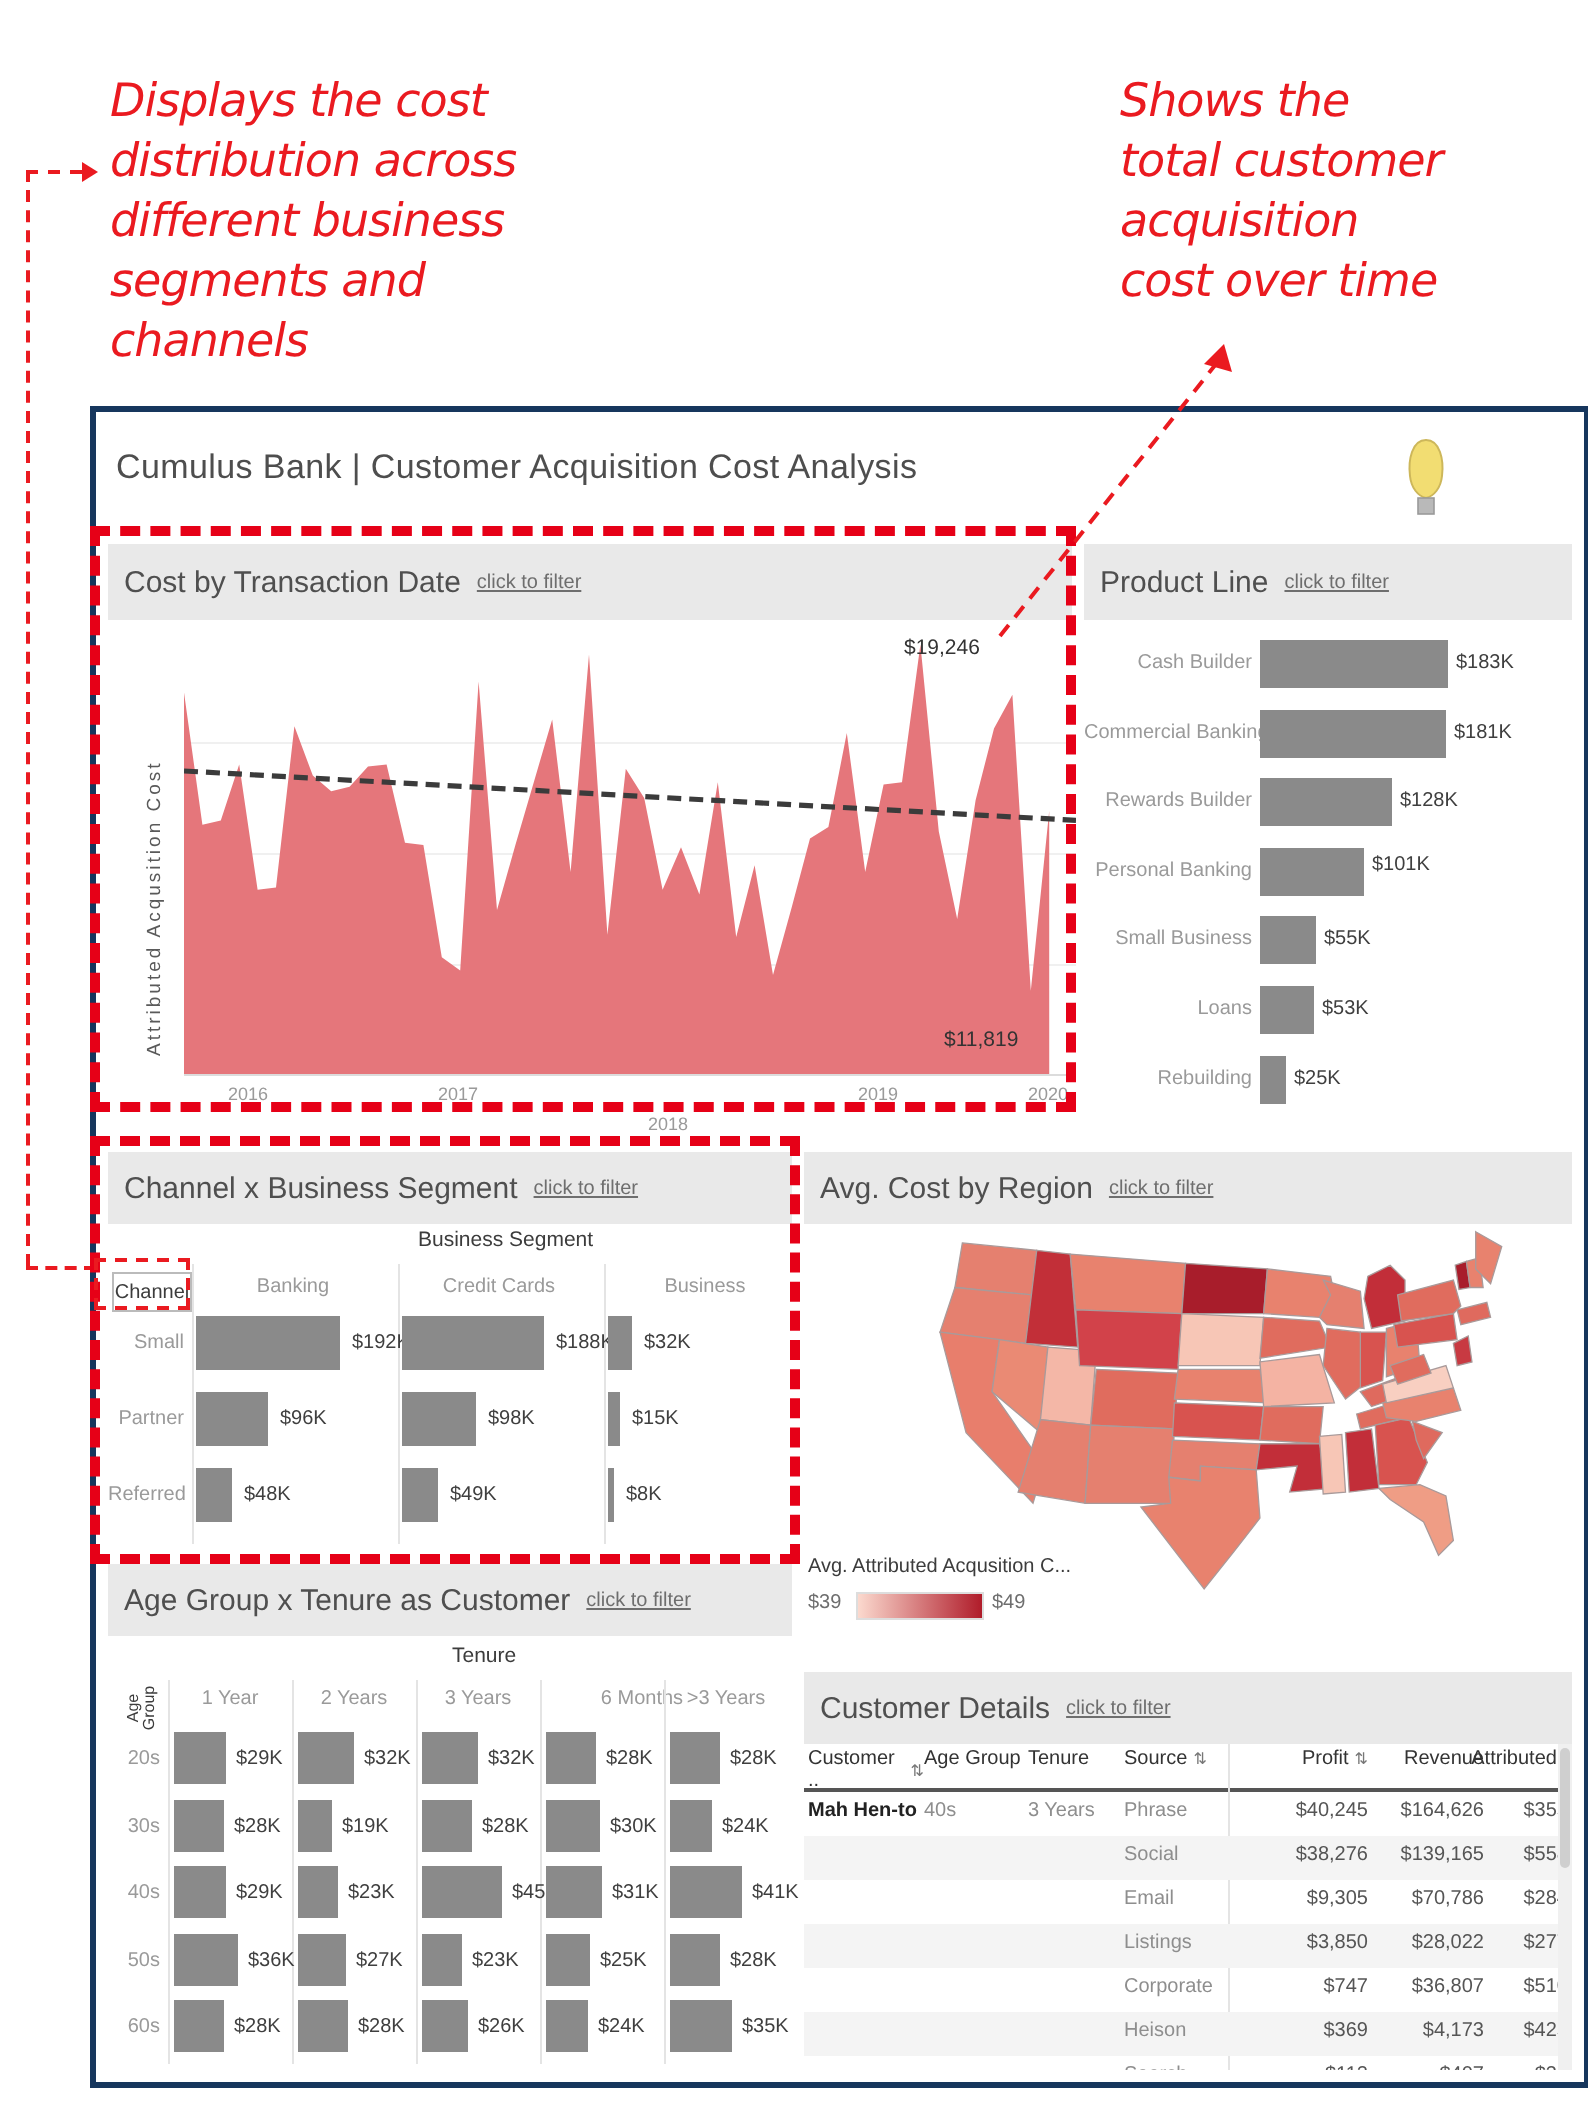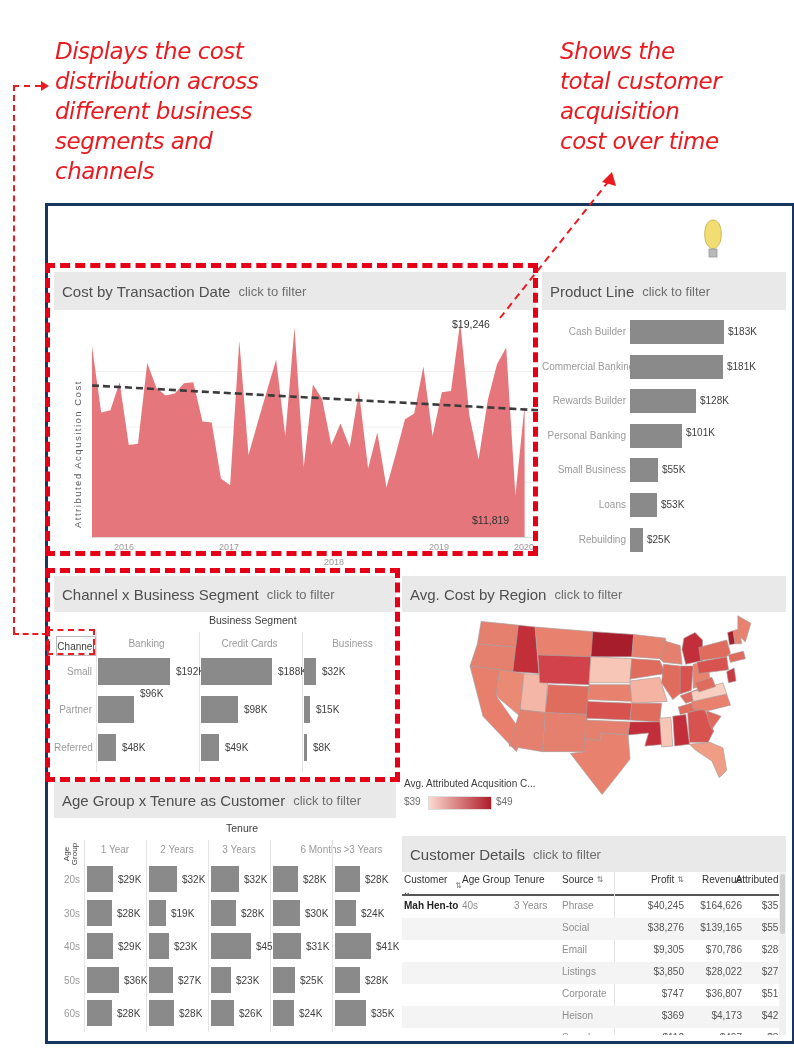--- a/index.html
+++ b/index.html
@@ -13,21 +13,21 @@
   .dashh{border-top:2px dashed #ea1a20;}
   .arrow-right{width:0;height:0;border-top:5px solid transparent;border-bottom:5px solid transparent;
         border-left:8px solid #ea1a20;}
   .redbox{border:5px dashed #e60017;pointer-events:none;z-index:6;}
   .redbox-small{border:2px dashed #ea1a20;pointer-events:none;z-index:7;}
   
   #dashboard{left:45px;top:203px;width:744px;height:835px;border:3px solid #16365d;background:#fff;}
   .dash-title{left:10px;top:18px;font-size:17px;color:#4e4e4e;letter-spacing:0.2px;}
   .panel-header{background:#e9e9e9;display:flex;align-items:center;gap:8px;padding-left:8px;box-sizing:border-box;}
   .panel-title{font-size:15px;color:#4f4f4f;}
-  .panel-hint{font-size:13px;color:#6e6e6e;}
+  .panel-hint{font-size:10px;color:#6e6e6e;text-decoration:underline;}
   .bar{background:#8a8a8a;}
   .val-label{font-size:10px;color:#3f3f3f;white-space:nowrap;}
   .cat-label{font-size:10px;color:#9a9a9a;white-space:nowrap;}
   .grp-label{font-size:10.5px;color:#3c3c3c;}
   .colsep{border-left:1px solid #e4e4e4;}
   
   #time-ylabel{transform:rotate(-90deg);transform-origin:left top;font-size:9.5px;color:#5a5a5a;
        letter-spacing:1.5px;white-space:nowrap;}
   .tick{font-size:9px;color:#9a9a9a;}
   .callout{font-size:10.5px;color:#333;}
@@ -71,20 +71,21 @@
 <svg class="abs" style="left:0;top:0;z-index:8;pointer-events:none;" width="794" height="1055">
   <line x1="500" y1="318" x2="608" y2="182" stroke="#ea1a20" stroke-width="2" stroke-dasharray="7 5"></line>
   <polygon points="612,172 616,186 602,182" fill="#ea1a20"></polygon>
 </svg>
 
 <div class="abs redbox" style="left:45px;top:263px;width:483px;height:283px;"></div>
 <div class="abs redbox" style="left:45px;top:568px;width:345px;height:204px;"></div>
 
 <div id="dashboard" class="abs">
 
+  <div class="abs dash-title">Cumulus Bank | Customer Acquisition Cost Analysis</div>
 
   <svg class="abs" style="left:652px;top:12px;" width="26" height="48">
     <path d="M13,2 C20,2 22,12 21,20 C20.4,26 17,30 13,31 C9,30 5.6,26 5,20 C4,12 6,2 13,2 Z" fill="#f2dd72" stroke="#cdb75a" stroke-width="1"></path>
     <rect x="9" y="31" width="8" height="8" fill="#b9b9b9" stroke="#9a9a9a" stroke-width="0.8"></rect>
   </svg>
 
   <div class="abs panel-header" style="left:6px;top:66px;width:482px;height:38px;">
     <span class="panel-title">Cost by Transaction Date</span>
     <span class="panel-hint">click to filter</span>
   </div>
@@ -152,21 +153,21 @@
       <div class="mx-colhead abs" style="left: 248px; top: 26px; width: 101px;">Business</div>
       <div class="mx-rowlab abs" style="left: 0px; top: 54px; width: 38px;">Small</div>
       <div class="bar abs" style="left: 44px; top: 46px; width: 72px; height: 27px;"></div>
       <div class="val-label abs" style="left: 122px; top: 54px;">$192K</div>
       <div class="bar abs" style="left: 147px; top: 46px; width: 71px; height: 27px;"></div>
       <div class="val-label abs" style="left: 224px; top: 54px;">$188K</div>
       <div class="bar abs" style="left: 250px; top: 46px; width: 12px; height: 27px;"></div>
       <div class="val-label abs" style="left: 268px; top: 54px;">$32K</div>
       <div class="mx-rowlab abs" style="left: 0px; top: 92px; width: 38px;">Partner</div>
       <div class="bar abs" style="left: 44px; top: 84px; width: 36px; height: 27px;"></div>
-      <div class="val-label abs" style="left: 86px; top: 76px;">$96K</div>
+      <div class="val-label abs" style="left: 86px; top: 92px;">$96K</div>
       <div class="bar abs" style="left: 147px; top: 84px; width: 37px; height: 27px;"></div>
       <div class="val-label abs" style="left: 190px; top: 92px;">$98K</div>
       <div class="bar abs" style="left: 250px; top: 84px; width: 6px; height: 27px;"></div>
       <div class="val-label abs" style="left: 262px; top: 92px;">$15K</div>
       <div class="mx-rowlab abs" style="left: 0px; top: 130px; width: 38px;">Referred</div>
       <div class="bar abs" style="left: 44px; top: 122px; width: 18px; height: 27px;"></div>
       <div class="val-label abs" style="left: 68px; top: 130px;">$48K</div>
       <div class="bar abs" style="left: 147px; top: 122px; width: 18px; height: 27px;"></div>
       <div class="val-label abs" style="left: 171px; top: 130px;">$49K</div>
       <div class="bar abs" style="left: 250px; top: 122px; width: 3px; height: 27px;"></div>

